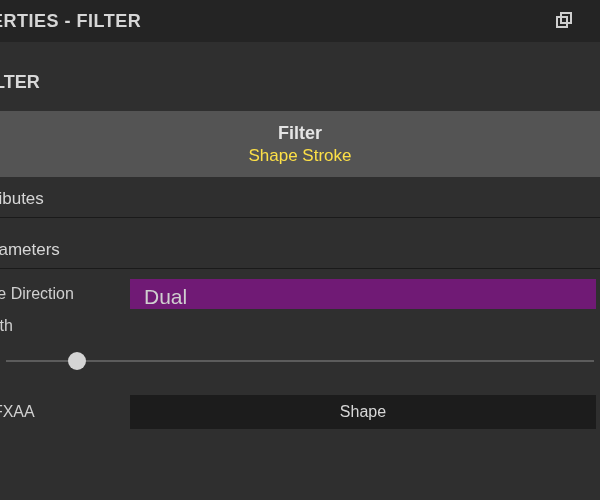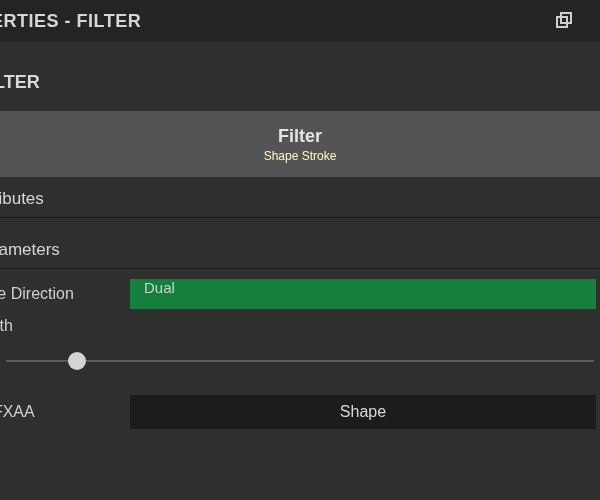--- a/index.html
+++ b/index.html
@@ -29,38 +29,38 @@
   .crumb {
     font-weight: 700; font-size: 18px; color: #d8d8d8;
     padding: 30px 0 18px 0; margin-left: -22px;
   }
   .filter-band {
     background: #545454; height: 66px;
     display: flex; flex-direction: column; align-items: center; justify-content: center;
     gap: 2px;
   }
   .filter-band .hdr { font-weight: 700; font-size: 18px; color: #e4e4e4; }
-  .filter-band .sub { font-size: 12px; color: #fef9c3; }
+  .filter-band .sub { font-size: 17px; color: #fde047; }
   .section-label {
     font-size: 17px; color: #d6d6d6; padding: 12px 0 8px 0;
     margin-left: -28px; font-weight: 500;
   }
   .divider { height: 1px; background: #1a1a1a; width: 100%; }
   .params-region { padding-top: 6px; }
   .row {
     display: flex; align-items: center; height: 38px;
     padding-left: 0;
   }
   .row-label {
     font-size: 16px; color: #d0d0d0; width: 170px;
     margin-left: -40px; white-space: nowrap;
   }
   .dropdown {
-    flex: 1; height: 30px; background: #15803d;
-    color: #cfcfcf; font-size: 15px; display: flex; align-items: flex-start;
+    flex: 1; height: 30px; background: #701a75;
+    color: #cfcfcf; font-size: 21px; display: flex; align-items: flex-end;
     padding: 0 14px; margin-right: 4px;
   }
   .slider-row { display: block; padding: 4px 0 0 0; }
   .slider-label {
     font-size: 16px; color: #d0d0d0; margin-left: -28px;
     padding-bottom: 14px; display: block;
   }
   .slider-track {
     position: relative; height: 24px; margin: 0 6px 0 6px;
   }

